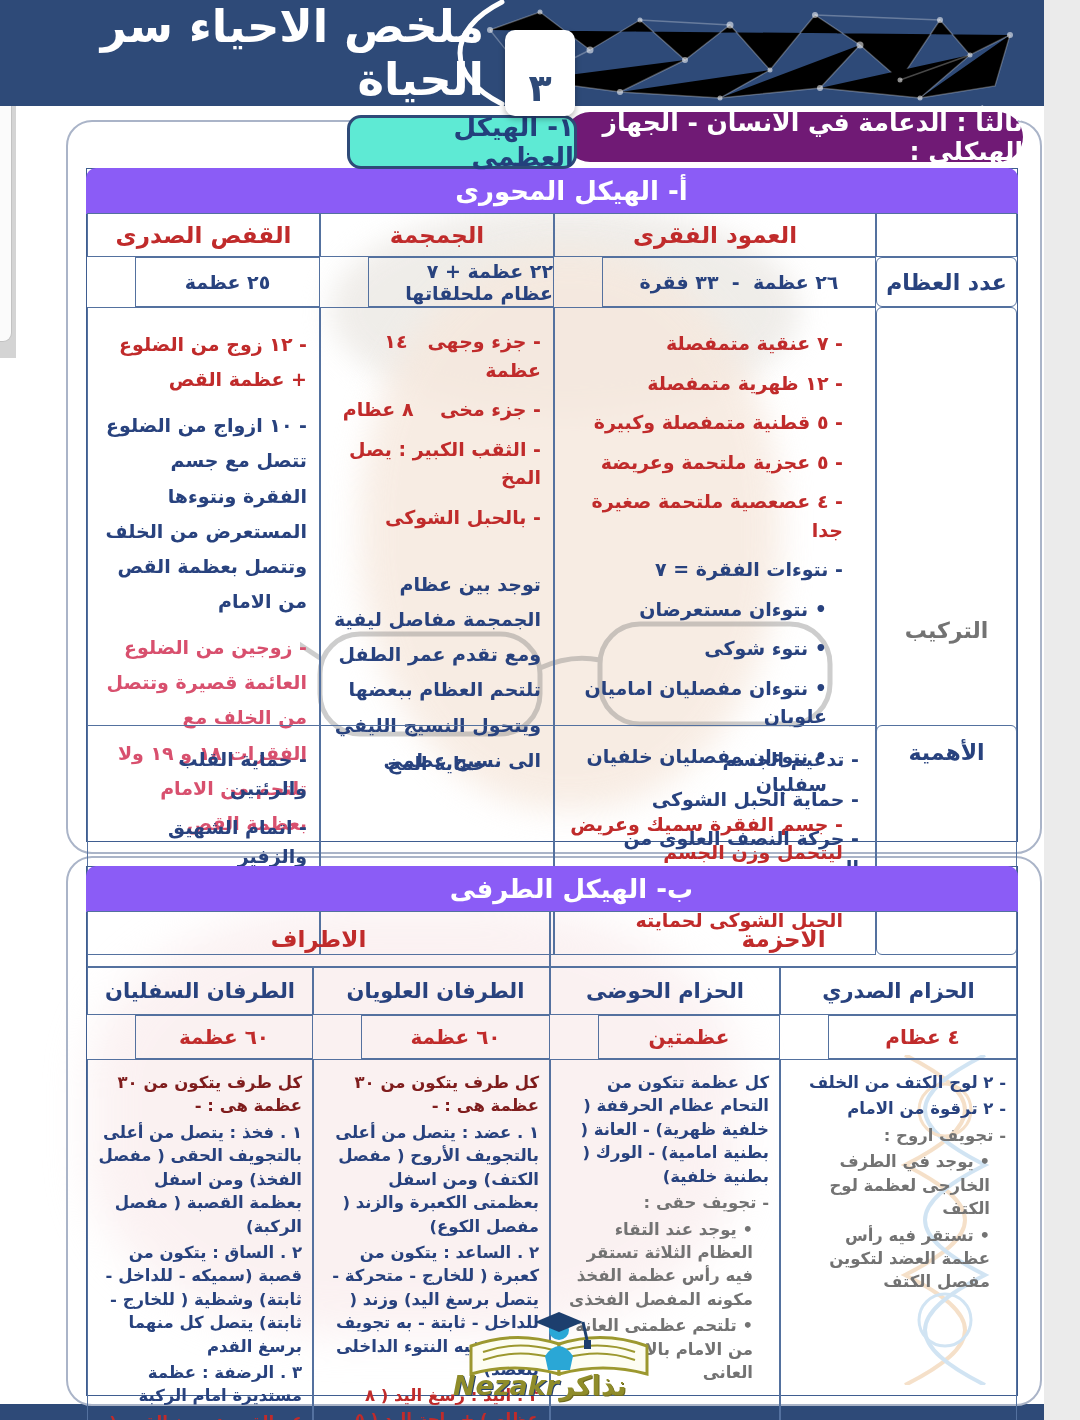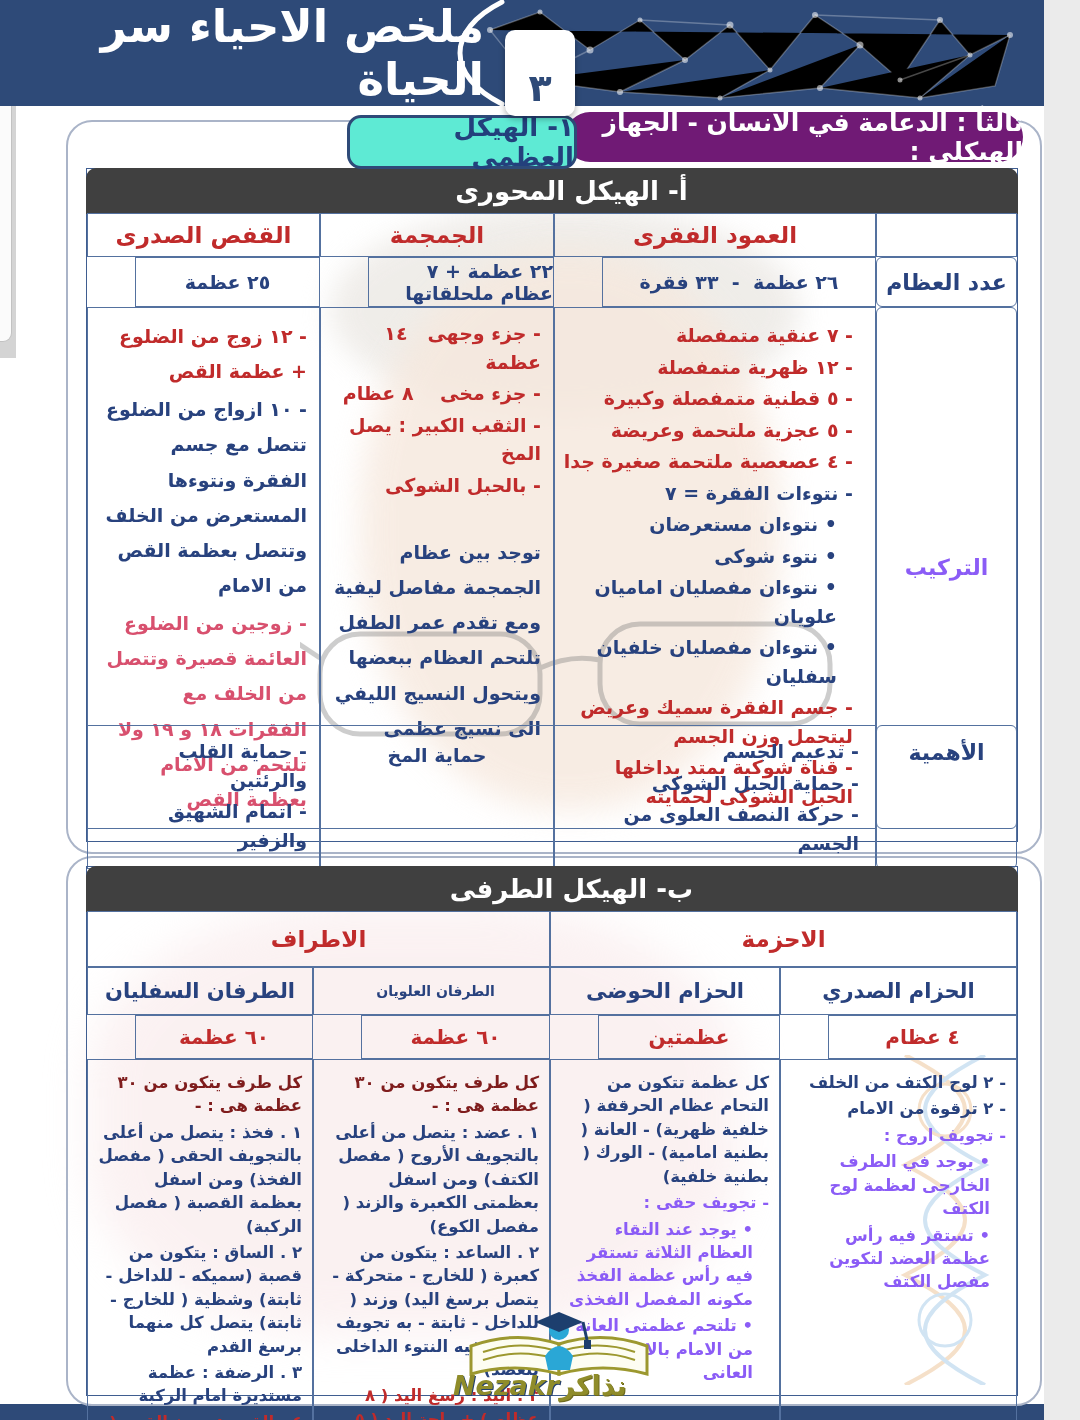--- a/index.html
+++ b/index.html
@@ -1,19 +1,19 @@
 <!DOCTYPE html>
 <html lang="ar" dir="rtl"><head>
 <meta charset="utf-8">
 <style>
   html,body{margin:0;padding:0;background:#fff;}
   #page{position:relative;width:1080px;height:1420px;background:#fff;overflow:hidden;
         font-family:"DejaVu Sans",sans-serif;font-weight:bold;direction:rtl;}
   
-  .c-red{color:#c02b2b}.c-blue{color:#28427e}.c-magenta{color:#8b5cf6}
+  .c-red{color:#c02b2b}.c-blue{color:#28427e}.c-magenta{color:#737373}
   .c-green{color:#7f1d1d}.c-rose{color:#d8506e}
   
   #right-strip{position:absolute;left:1044px;top:0;width:36px;height:1420px;background:#ebebeb;}
   #bottom-strip{position:absolute;left:0;top:1404px;width:1044px;height:16px;background:#2e4a78;}
   #left-tab{position:absolute;right:1064px;top:26px;width:16px;height:332px;background:#d4d4d4;}
   #left-tab .inner{position:absolute;left:0;top:12px;width:11px;height:302px;background:#fbfbfb;
         border:1px solid #c2c2c2;border-radius:0 9px 9px 0;border-left:none;}
   
   #banner{position:absolute;left:0;top:0;width:1044px;height:106px;background:#2e4a78;}
   #banner-title{position:absolute;right:560px;left:40px;top:0;height:106px;display:flex;align-items:center;
@@ -38,32 +38,32 @@
   #wm-hair{left:330px;top:205px;width:470px;height:210px;background:#edeae6;border-radius:50%;filter:blur(14px);opacity:.85;}
   #wm-face{left:360px;top:250px;width:420px;height:560px;background:#f6e8dd;border-radius:48%;filter:blur(16px);opacity:.8;}
   #wm-shirt{left:90px;top:905px;width:650px;height:430px;background:#f7e4e5;border-radius:40%;filter:blur(22px);opacity:.5;}
   #wm-glasses{left:300px;top:598px;opacity:.38;}
   #wm-dna{left:875px;top:1055px;opacity:.3;}
   
   .tbl{position:absolute;left:86px;width:930px;display:flex;flex-direction:column;direction:rtl;z-index:2;
        border:1px solid #3f5d90;background:transparent;box-sizing:content-box;}
   #tblA{top:168px;}
   #tblB{top:866px;}
-  .band{height:46px;background:#404040;border-radius:10px 10px 0 0;color:#fff;font-size:26px;
+  .band{height:46px;background:#8b5cf6;border-radius:10px 10px 0 0;color:#fff;font-size:26px;
         display:flex;align-items:center;justify-content:center;margin:-1px;padding-left:39px;}
   .rowg{display:grid;direction:rtl;}
   .gA{grid-template-columns:141px 322px 234px 233px;}
   .gB2{grid-template-columns:467px 463px;}
   .gB4{grid-template-columns:237px 230px 237px 226px;}
   .cell{border:1px solid #54719f;box-sizing:border-box;min-width:0;}
   .hcell{display:flex;align-items:center;justify-content:center;font-size:23px;}
   .vlabel{display:flex;align-items:center;justify-content:center;font-size:22px;border-radius:6px;}
   .count{display:flex;align-items:center;justify-content:center;font-size:19px;white-space:pre-wrap;margin-left:48px;}
   .content{padding:8px 12px;}
-  .it{font-size:19px;line-height:1.5;margin:3px 0;white-space:pre-wrap;text-align:right;}
+  .it{font-size:19px;line-height:1.5;margin:11px 0;white-space:pre-wrap;text-align:right;}
   .sub{padding-right:16px;}
   .para{line-height:1.85;}
   .gapTop{margin-top:36px;}
   .tB-it{font-size:16.5px;line-height:1.42;margin:3px 0;}
   .imp-center{display:flex;justify-content:center;padding-top:12px;}
   
   #logo{position:absolute;left:453px;top:1308px;width:230px;z-index:6;text-align:left;direction:ltr;}
   #logo-text{margin-top:-14px;font-size:27px;color:#8f8c2a;direction:ltr;}
   #logo-text .en{font-style:italic;text-shadow:1px 1px 0 #24406e;}
   #logo-text .ar{text-shadow:1px 1px 0 #6e6a1e;}
@@ -148,21 +148,21 @@
 
     <div class="rowg gA" style="height:50px;">
       <div class="cell vlabel c-blue">عدد العظام</div>
       <div class="cell count c-blue">٢٦ عظمة  -  ٣٣ فقرة</div>
       <div class="cell count c-blue">٢٢ عظمة + ٧ عظام ملحلقاتها</div>
       <div class="cell count c-blue">٢٥ عظمة</div>
     </div>
 
     <div class="rowg gA" style="height:418px;">
       <div class="cell vlabel c-magenta">التركيب</div>
-      <div class="cell content" style="padding:10px 22px 8px 8px;">
+      <div class="cell content" style="padding:10px 32px 8px 8px;">
         <div class="it c-red">- ٧ عنقية متمفصلة</div>
         <div class="it c-red">- ١٢ ظهرية متمفصلة</div>
         <div class="it c-red">- ٥ قطنية متمفصلة وكبيرة</div>
         <div class="it c-red">- ٥ عجزية ملتحمة وعريضة</div>
         <div class="it c-red">- ٤ عصعصية ملتحمة صغيرة جدا</div>
         <div class="it c-blue">- نتوءات الفقرة = ٧</div>
         <div class="it sub c-blue">• نتوءان مستعرضان</div>
         <div class="it sub c-blue">• نتوء شوكى</div>
         <div class="it sub c-blue">• نتوءان مفصليان اماميان علويان</div>
         <div class="it sub c-blue">• نتوءان مفصليان خلفيان سفليان</div>
@@ -204,21 +204,21 @@
     <div class="band">ب- الهيكل الطرفى</div>
 
     <div class="rowg gB2" style="height:56px;">
       <div class="cell hcell c-red">الاحزمة</div>
       <div class="cell hcell c-red">الاطراف</div>
     </div>
 
     <div class="rowg gB4" style="height:48px;">
       <div class="cell hcell c-blue" style="font-size:21px;">الحزام الصدري</div>
       <div class="cell hcell c-blue" style="font-size:21px;">الحزام الحوضى</div>
-      <div class="cell hcell c-blue" style="font-size:14px;padding-left:8px;">الطرفان العلويان</div>
+      <div class="cell hcell c-blue" style="font-size:21px;padding-left:8px;">الطرفان العلويان</div>
       <div class="cell hcell c-blue" style="font-size:21px;">الطرفان السفليان</div>
     </div>
 
     <div class="rowg gB4" style="height:44px;">
       <div class="cell count c-red" style="font-size:20px;">٤ عظام</div>
       <div class="cell count c-red" style="font-size:20px;">عظمتين</div>
       <div class="cell count c-red" style="font-size:20px;">٦٠ عظمة</div>
       <div class="cell count c-red" style="font-size:20px;">٦٠ عظمة</div>
     </div>
 

